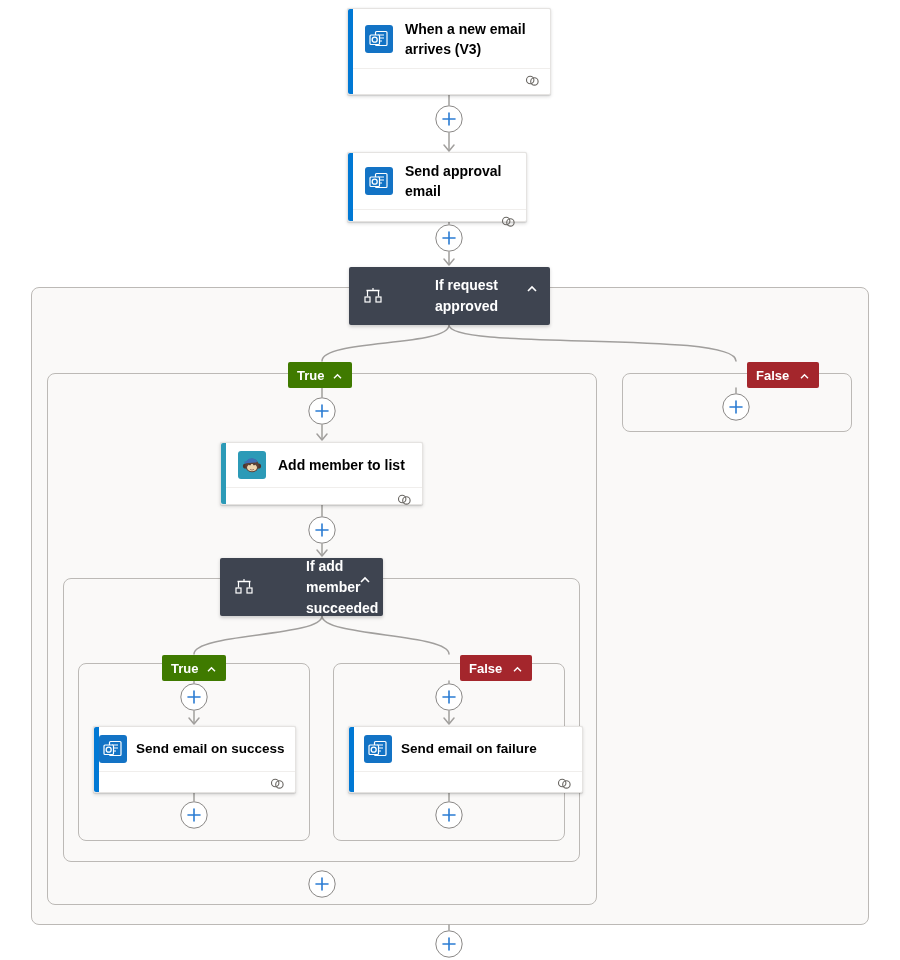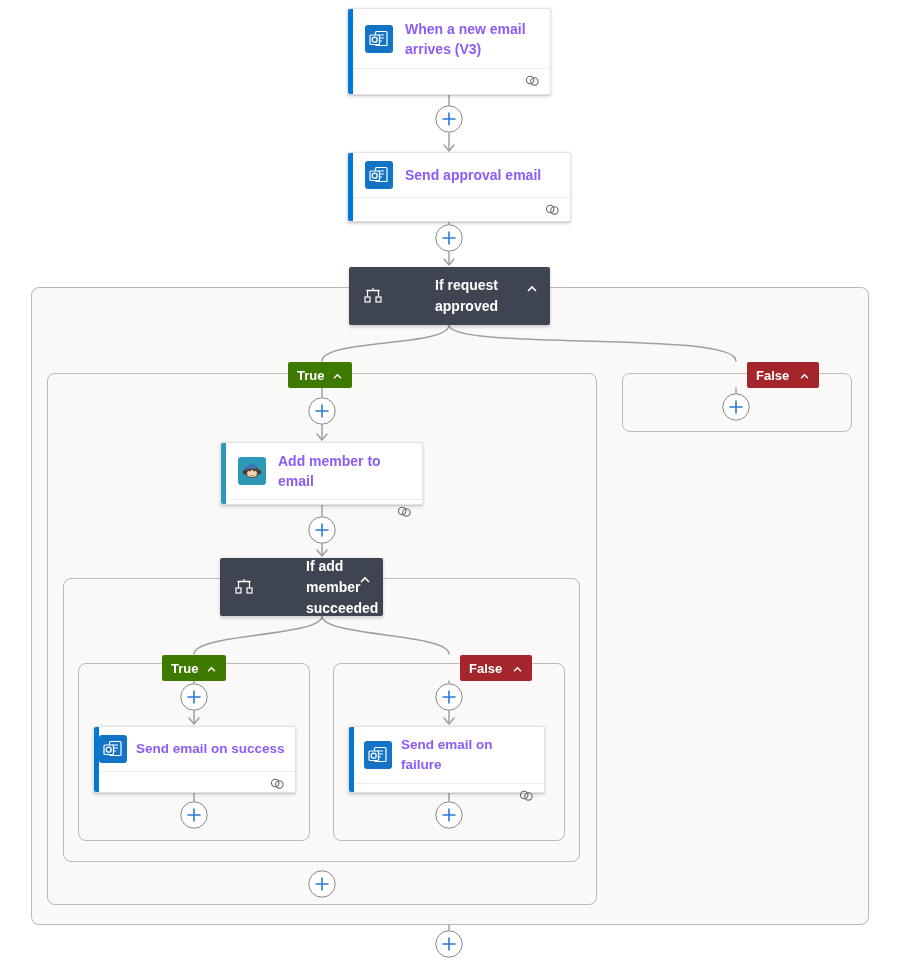--- a/index.html
+++ b/index.html
@@ -18,21 +18,21 @@
   .card{
     position:absolute;z-index:3;display:flex;box-sizing:border-box;
     background:#ffffff;border:1px solid #e5e3e1;border-radius:2px;
     box-shadow:0 1.6px 3.6px rgba(0,0,0,.13), 0 .3px .9px rgba(0,0,0,.1);
   }
   .card .bar{width:5px;flex:0 0 5px;border-radius:2px 0 0 2px;}
   .card .body{flex:1;display:flex;flex-direction:column;min-width:0;}
   .card .hdr{flex:1;display:flex;align-items:center;padding:8px 10px 8px 12px;}
   .card .hdr .app-icon{flex:0 0 28px;width:28px;height:28px;margin-right:12px;}
   .card .title{
-    font-size:14px;font-weight:bold;color:#8b5cf6;line-height:20px;
+    font-size:14px;font-weight:bold;color:#000000;line-height:20px;
   }
   .card .ftr{
     flex:0 0 25px;border-top:1px solid #f0eeec;display:flex;
     align-items:center;justify-content:flex-end;padding-right:10px;
   }
   
   .cond{
     position:absolute;z-index:3;display:flex;align-items:center;box-sizing:border-box;
     background:#3e4450;border-radius:2px;color:#fff;padding:0 10px 0 14px;
     box-shadow:0 1.6px 3.6px rgba(0,0,0,.18);
@@ -112,21 +112,21 @@
       <span>
         <svg width="15" height="12" viewBox="0 0 15 12" fill="none" stroke="#696662" stroke-width="1.1">
             <circle cx="5.2" cy="5" r="3.7"></circle>
             <circle cx="9.4" cy="6.4" r="3.7"></circle>
           </svg>
       </span>
     </div>
   </div>
 </div>
 
-<div class="card" style="left:347px;top:152px;width:224px;height:70px">
+<div class="card" style="left:347px;top:152px;width:180px;height:70px">
   <div class="bar" style="background:#0078d4"></div>
   <div class="body">
     <div class="hdr">
       <span class="app-icon">
         <svg width="28" height="28" viewBox="0 0 28 28">
             <rect width="28" height="28" rx="3" fill="#1373c5"></rect>
             <rect x="10.5" y="6.5" width="11.5" height="14" rx="1" fill="none" stroke="#fff" stroke-width="1.2"></rect>
             <path d="M13 10h6M13 13h6M13 16h4" stroke="#fff" stroke-width="1"></path>
             <rect x="5" y="10" width="9.5" height="9.5" rx="1" fill="#1373c5" stroke="#fff" stroke-width="1.2"></rect>
             <circle cx="9.7" cy="14.7" r="2.5" fill="none" stroke="#fff" stroke-width="1.3"></circle>
@@ -187,21 +187,21 @@
             <circle cx="20.5" cy="15" r="2.6" fill="#4e342e"></circle>
             <circle cx="14" cy="14.5" r="6.8" fill="#5d4037"></circle>
             <ellipse cx="14" cy="16.6" rx="5" ry="3.7" fill="#eed6b0"></ellipse>
             <circle cx="12" cy="13.6" r="0.8" fill="#32241f"></circle>
             <circle cx="16" cy="13.6" r="0.8" fill="#32241f"></circle>
             <path d="M12 18.4 q2 1.4 4 0" stroke="#8d6e63" stroke-width="0.9" fill="none"></path>
             <path d="M8.2 10.8 a6.2 6.2 0 0 1 11 -0.6 l-1 1.2 -9.2 0.6 z" fill="#3f6fb5"></path>
             <path d="M6.5 11.6 l6 -0.9" stroke="#3f6fb5" stroke-width="2" fill="none"></path>
           </svg>
       </span>
-      <span class="title">Add member to email</span>
+      <span class="title">Add member to list</span>
     </div>
     <div class="ftr">
       <span>
         <svg width="15" height="12" viewBox="0 0 15 12" fill="none" stroke="#696662" stroke-width="1.1">
             <circle cx="5.2" cy="5" r="3.7"></circle>
             <circle cx="9.4" cy="6.4" r="3.7"></circle>
           </svg>
       </span>
     </div>
   </div>
@@ -257,21 +257,21 @@
       <span>
         <svg width="15" height="12" viewBox="0 0 15 12" fill="none" stroke="#696662" stroke-width="1.1">
             <circle cx="5.2" cy="5" r="3.7"></circle>
             <circle cx="9.4" cy="6.4" r="3.7"></circle>
           </svg>
       </span>
     </div>
   </div>
 </div>
 
-<div class="card" style="left:348px;top:726px;width:197px;height:67px">
+<div class="card" style="left:348px;top:726px;width:235px;height:67px">
   <div class="bar" style="background:#0078d4"></div>
   <div class="body">
     <div class="hdr" style="padding-left:10px">
       <span class="app-icon" style="margin-right:9px">
         <svg width="28" height="28" viewBox="0 0 28 28">
             <rect width="28" height="28" rx="3" fill="#1373c5"></rect>
             <rect x="10.5" y="6.5" width="11.5" height="14" rx="1" fill="none" stroke="#fff" stroke-width="1.2"></rect>
             <path d="M13 10h6M13 13h6M13 16h4" stroke="#fff" stroke-width="1"></path>
             <rect x="5" y="10" width="9.5" height="9.5" rx="1" fill="#1373c5" stroke="#fff" stroke-width="1.2"></rect>
             <circle cx="9.7" cy="14.7" r="2.5" fill="none" stroke="#fff" stroke-width="1.3"></circle>

